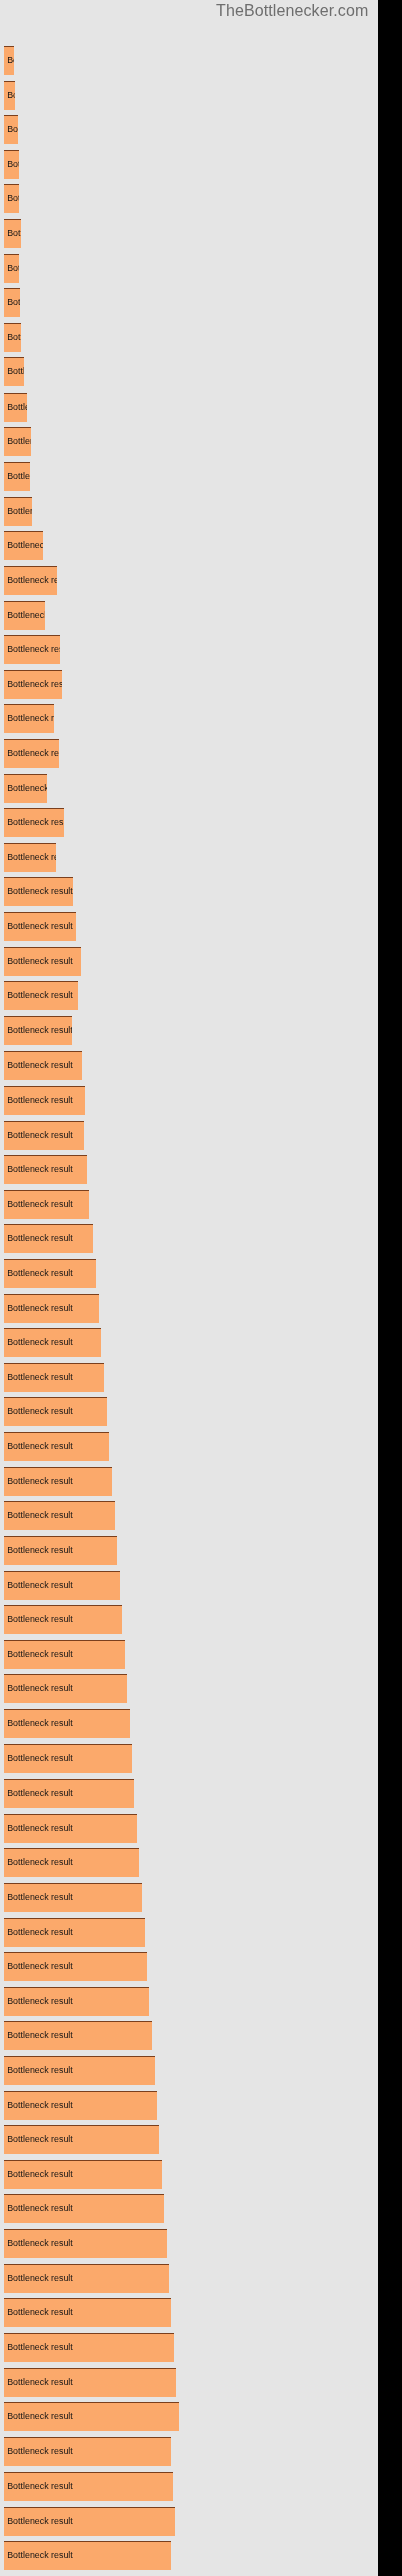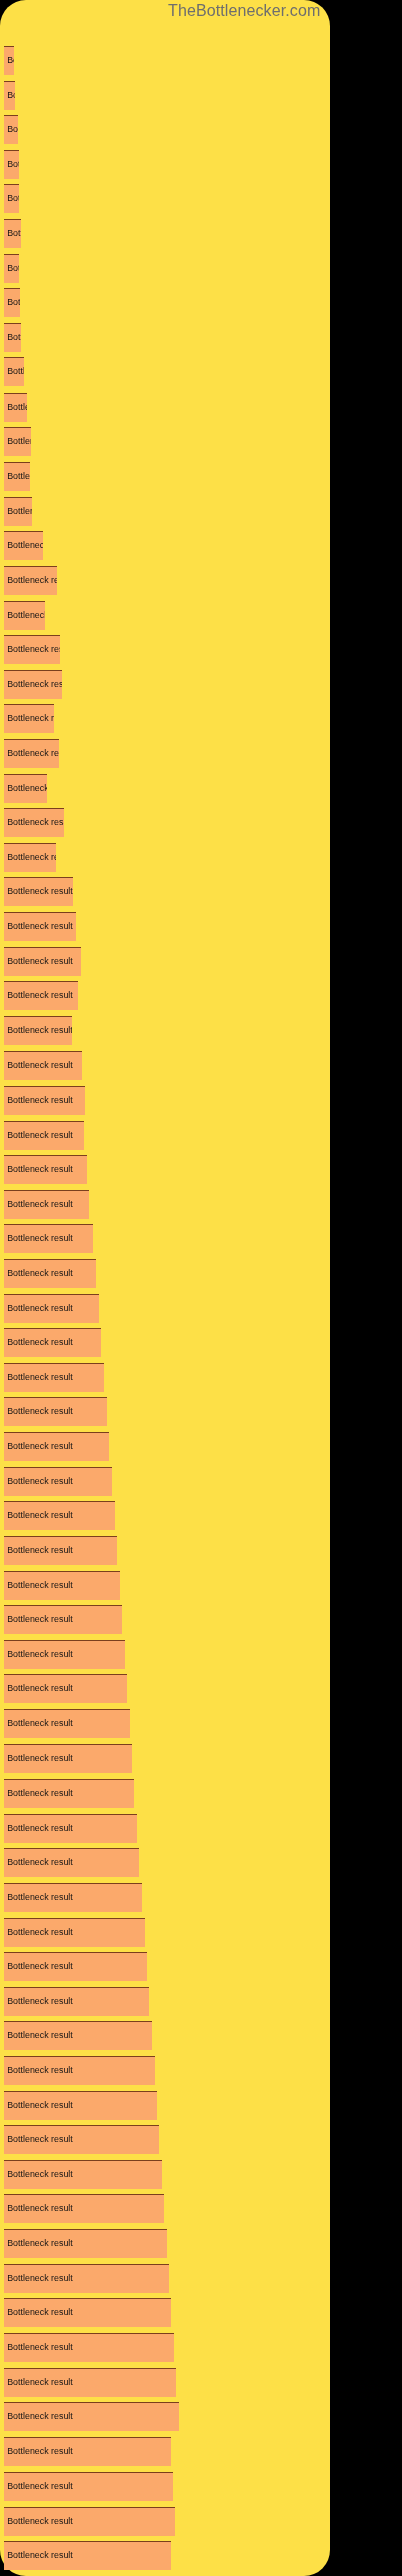--- a/index.html
+++ b/index.html
@@ -11,24 +11,23 @@
     width: 403px;
     height: 2576px;
     position: relative;
     overflow: hidden;
     font-family: "Liberation Sans", sans-serif;
   }
   #chart-root {
     position: absolute;
     left: 0;
     top: 0;
-    width: 330px;
+    width: 378px;
     height: 2576px;
-    background: #fde047;
-    border-radius: 26px;
+    background: #e5e5e5;
   }
   #watermark {
     position: absolute;
     right: 9.7px;
     top: 0.8px;
     font-family: "Liberation Sans", sans-serif;
     font-size: 16px;
     font-weight: 400;
     color: #6e6e6e;
     letter-spacing: 0.1px;

